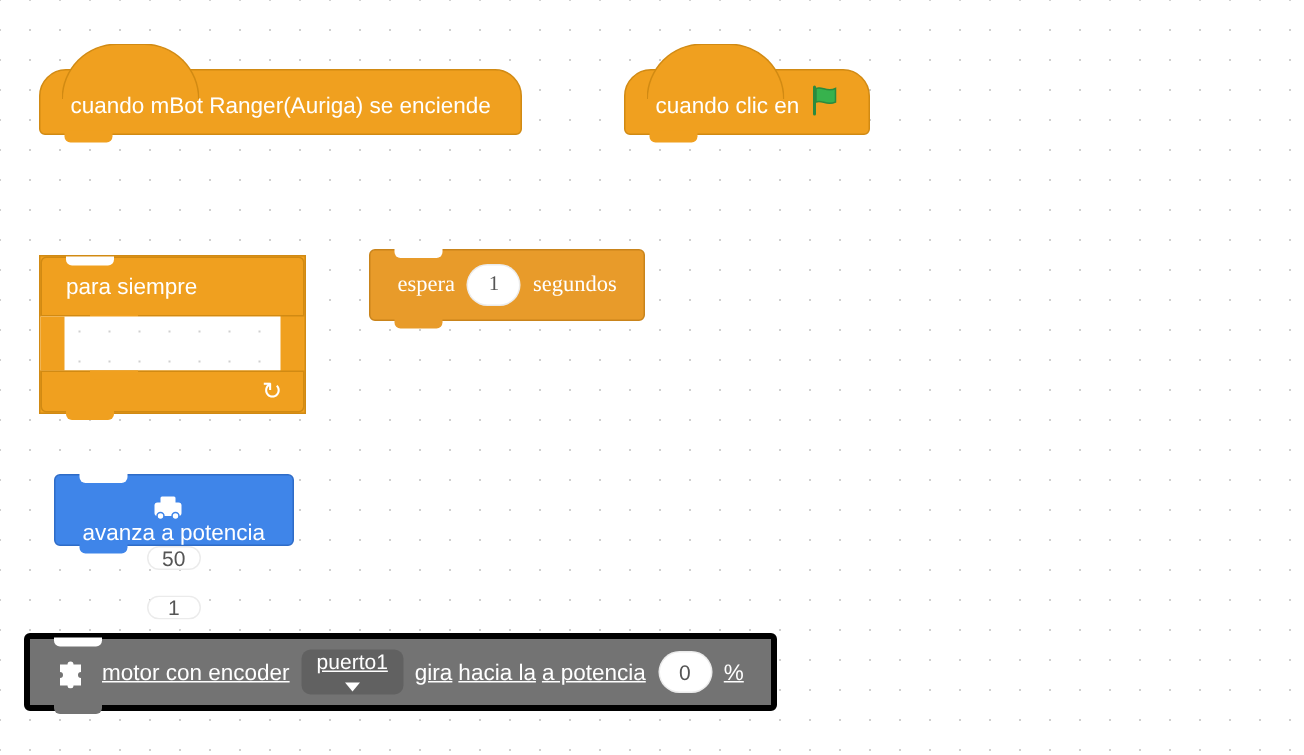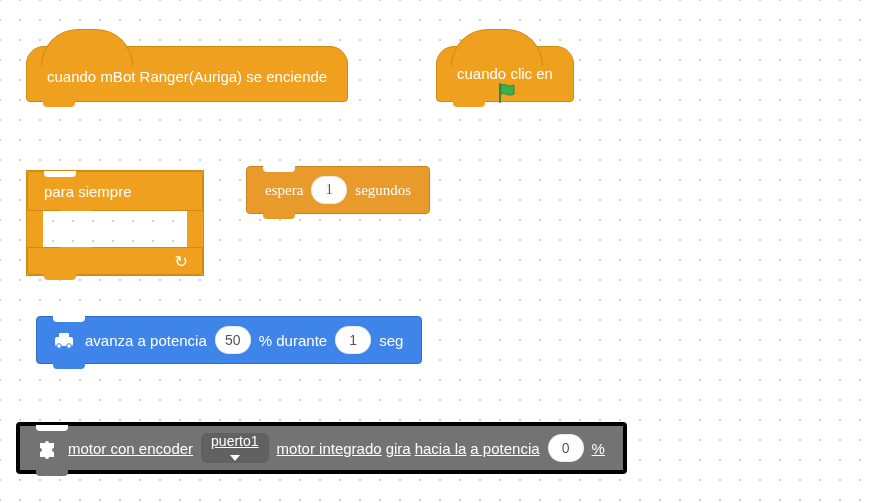--- a/index.html
+++ b/index.html
@@ -23,21 +23,21 @@
     font-size: 15px;
     font-weight: 500;
     white-space: nowrap;
     filter: drop-shadow(0 0 0 rgba(0,0,0,0));
   }
 
   
   .hat {
     border-radius: 18px 18px 4px 4px;
     padding: 18px 18px 14px 18px;
-    height: 56px;
+    height: 44px;
   }
   .hat::before {
     content: "";
     position: absolute;
     top: -18px;
     left: 14px;
     width: 90px;
     height: 36px;
     border-radius: 48px 48px 0 0;
     background: inherit;
@@ -150,21 +150,21 @@
     width: 32px;
     height: 8px;
     background: inherit;
     border-radius: 0 0 4px 4px;
   }
 
   
   .orange { background: #f0a01f; border: 1px solid #d18a13; }
   .orange2 { background: #e89b2a; border: 1px solid #c9841b; font-family: Liberation Serif, serif; }
   .orange .cblock-body, .orange2 .cblock-body { border-left-color: #f0a01f; }
-  .blue   { background: #3f85e9; border: 1px solid #2f6cc7; }
+  .blue   { background: #3f85e9; border: 1px solid #2f6cc7; flex-direction: column; }
   .green  { background: #737373; border: 4px solid #000000; text-decoration: underline; }
 
   
   .numfield {
     display: inline-flex;
     align-items: center;
     justify-content: center;
     min-width: 36px;
     height: 28px;
     padding: 0 10px;
@@ -218,21 +218,21 @@
 
   .seg { margin: 0 2px; }
 </style>
 </head>
 <body>
 
 <div class="block hat orange" style="left:26px; top:46px;">
   <span class="seg">cuando mBot Ranger(Auriga) se enciende</span>
 </div>
 
-<div class="block hat orange" style="left:436px; top:46px;flex-direction:column;">
+<div class="block hat orange" style="left:416px; top:46px;">
   <span class="seg">cuando clic en</span>
   <span class="icon-flag">
     <svg width="22" height="22" viewBox="0 0 22 22">
       <path d="M4 2 v18" stroke="#2b8a3e" stroke-width="2" fill="none" stroke-linecap="round"></path>
       <path d="M5 3 C 9 1, 12 6, 18 3 V 12 C 12 15, 9 10, 5 12 Z" fill="#37b24d" stroke="#2b8a3e"></path>
     </svg>
   </span>
 </div>
 
 <div class="block orange" style="left:26px; top:170px; display:block;">
@@ -271,19 +271,18 @@
   <span class="icon-puzzle">
     <svg width="22" height="22" viewBox="0 0 22 22">
       <path d="M4 6 h5 a2 2 0 1 1 4 0 h5 v5 a2 2 0 1 0 0 4 v5 h-5 a2 2 0 1 1 -4 0 h-5 v-5 a2 2 0 1 0 0 -4 z" fill="#fff"></path>
     </svg>
   </span>
   <span class="seg">motor con encoder</span>
   <span class="drop">
     <span>puerto1</span>
     <span class="tri"></span>
   </span>
-  <span class="seg">motor integrado</span>
   <span class="seg">gira</span>
   <span class="seg">hacia la</span>
   <span class="seg">a potencia</span>
   <span class="numfield">0</span>
   <span class="seg">%</span>
 </div>
 
 </body></html>

